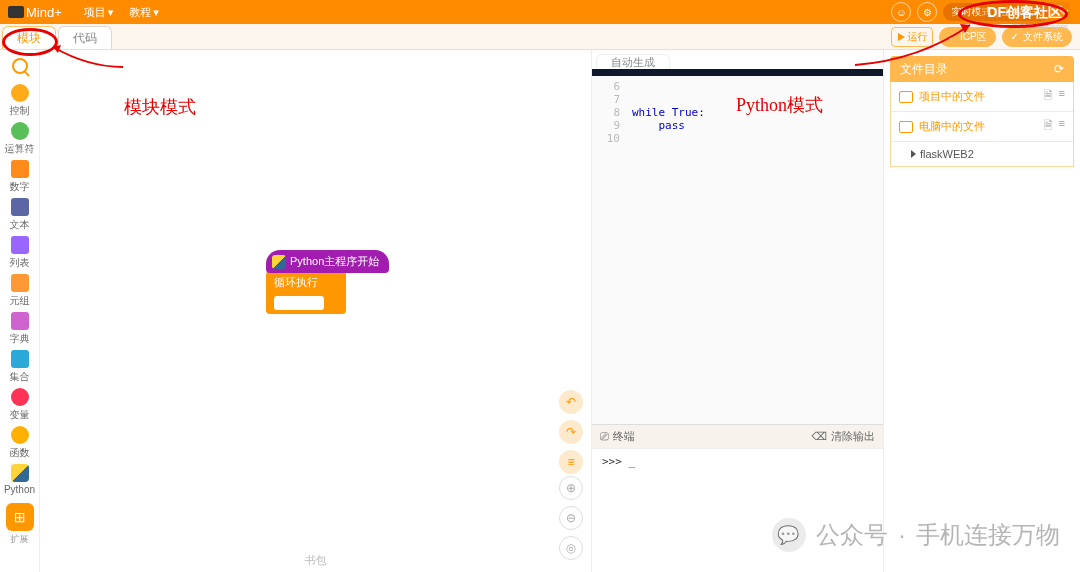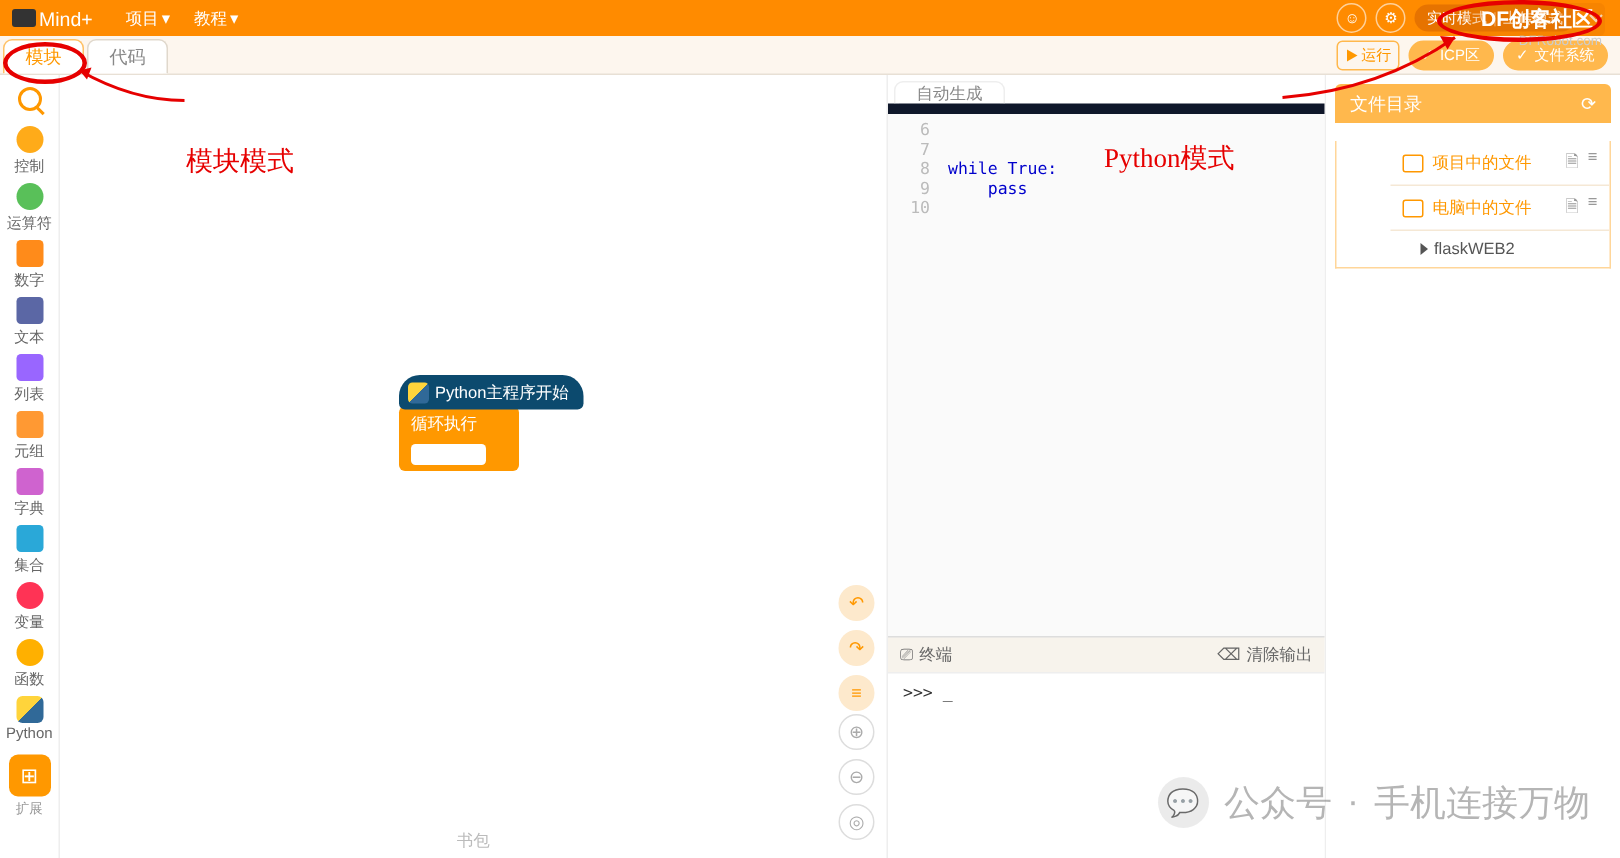--- a/index.html
+++ b/index.html
@@ -37,21 +37,21 @@
     .cat-square { width: 18px; height: 18px; border-radius: 3px; }
     .cat-label { font-size: 10px; color: #666; }
     .search-icon { width: 16px; height: 16px; border: 2px solid #ff9800; border-radius: 50%; position: relative; margin: 4px 0 6px; }
     .search-icon::after { content: ''; position: absolute; width: 6px; height: 2px; background: #ff9800; bottom: -3px; right: -4px; transform: rotate(45deg); }
     .ext-btn { width: 28px; height: 28px; background: #ff9800; border-radius: 6px; color: #fff; display: flex; align-items: center; justify-content: center; font-size: 14px; margin-top: 4px; }
     .ext-label { font-size: 9px; color: #999; }
 
     
     .canvas { flex: 1; background: #fff; position: relative; border-right: 1px solid #eee; }
     .block-stack { position: absolute; left: 226px; top: 200px; }
-    .hat-block { background: #0c4a6e; color: #fff; border-radius: 14px 14px 4px 4px; padding: 4px 10px 4px 6px; font-size: 11px; display: flex; align-items: center; gap: 4px; position: relative; z-index: 2; }
+    .hat-block { background: #a21caf; color: #fff; border-radius: 14px 14px 4px 4px; padding: 4px 10px 4px 6px; font-size: 11px; display: flex; align-items: center; gap: 4px; position: relative; z-index: 2; }
     .py-logo { width: 14px; height: 14px; background: linear-gradient(135deg,#ffd43b 50%,#306998 50%); border-radius: 3px; }
     .c-block { background: #ff9800; color: #fff; border-radius: 4px; padding: 4px 8px 24px 8px; font-size: 11px; width: 80px; margin-top: -2px; position: relative; }
     .c-block::after { content: ''; position: absolute; left: 8px; bottom: 4px; width: 50px; height: 14px; background: #fff; border-radius: 3px; }
     .canvas-controls { position: absolute; right: 8px; display: flex; flex-direction: column; gap: 6px; }
     .ctrl-btn { width: 24px; height: 24px; border-radius: 50%; background: #fde9cc; color: #ff9800; display: flex; align-items: center; justify-content: center; font-size: 12px; cursor: pointer; }
     .ctrl-btn.outline { background: #fff; border: 1px solid #ddd; color: #aaa; }
     .bag-label { position: absolute; bottom: 4px; left: 50%; transform: translateX(-50%); color: #bbb; font-size: 11px; }
 
     
     .code-panel { width: 292px; display: flex; flex-direction: column; border-right: 1px solid #eee; }
@@ -60,23 +60,23 @@
     .code-area { flex: 1; background: #fafafa; font-family: Consolas, monospace; font-size: 11px; padding: 4px 8px; overflow: auto; }
     .code-line { display: flex; }
     .ln { width: 20px; color: #bbb; text-align: right; margin-right: 12px; }
     .kw { color: #0000cc; }
     .terminal-header { height: 24px; border-top: 1px solid #ddd; background: #f7f3ec; display: flex; align-items: center; padding: 0 8px; font-size: 11px; color: #666; }
     .term-right { margin-left: auto; display: flex; align-items: center; gap: 4px; cursor: pointer; }
     .terminal-body { height: 124px; background: #fff; font-family: Consolas, monospace; font-size: 11px; padding: 6px 10px; color: #333; border-top: 1px solid #eee; }
 
     
     .file-panel { width: 196px; display: flex; flex-direction: column; }
-    .file-header { height: 26px; background: #ffb84d; color: #fff; display: flex; align-items: center; padding: 0 10px; font-size: 12px; border-radius: 4px 4px 0 0; margin: 6px 6px 12px; }
+    .file-header { height: 26px; background: #ffb84d; color: #fff; display: flex; align-items: center; padding: 0 10px; font-size: 12px; border-radius: 4px 4px 0 0; margin: 6px 6px 0; }
     .file-header .reload { margin-left: auto; cursor: pointer; }
-    .file-section { margin: 0 6px; border: 1px solid #ffd699; border-top: none; padding-left: 36px; }
+    .file-section { margin: 0 6px; border: 1px solid #ffd699; border-top: none; }
     .file-row { height: 30px; display: flex; align-items: center; padding: 0 8px; font-size: 11px; color: #ff9800; border-bottom: 1px solid #f5e8d5; cursor: pointer; }
     .file-row .icon-sq { width: 14px; height: 12px; border: 1.5px solid #ff9800; border-radius: 2px; margin-right: 6px; }
     .file-row .actions { margin-left: auto; color: #999; display: flex; gap: 6px; font-size: 11px; }
     .file-item { height: 24px; display: flex; align-items: center; padding: 0 8px 0 20px; font-size: 11px; color: #555; cursor: pointer; }
     .tri { display: inline-block; width: 0; height: 0; border-top: 4px solid transparent; border-bottom: 4px solid transparent; border-left: 5px solid #555; margin-right: 4px; }
 
     
     .red-circle { position: absolute; border: 3px solid #e60000; border-radius: 50%; pointer-events: none; z-index: 20; }
     .anno-text { position: absolute; color: #e60000; font-size: 18px; z-index: 20; font-family: SimSun, serif; margin-top: 37px; }
     .anno-arrow { position: absolute; z-index: 20; }

